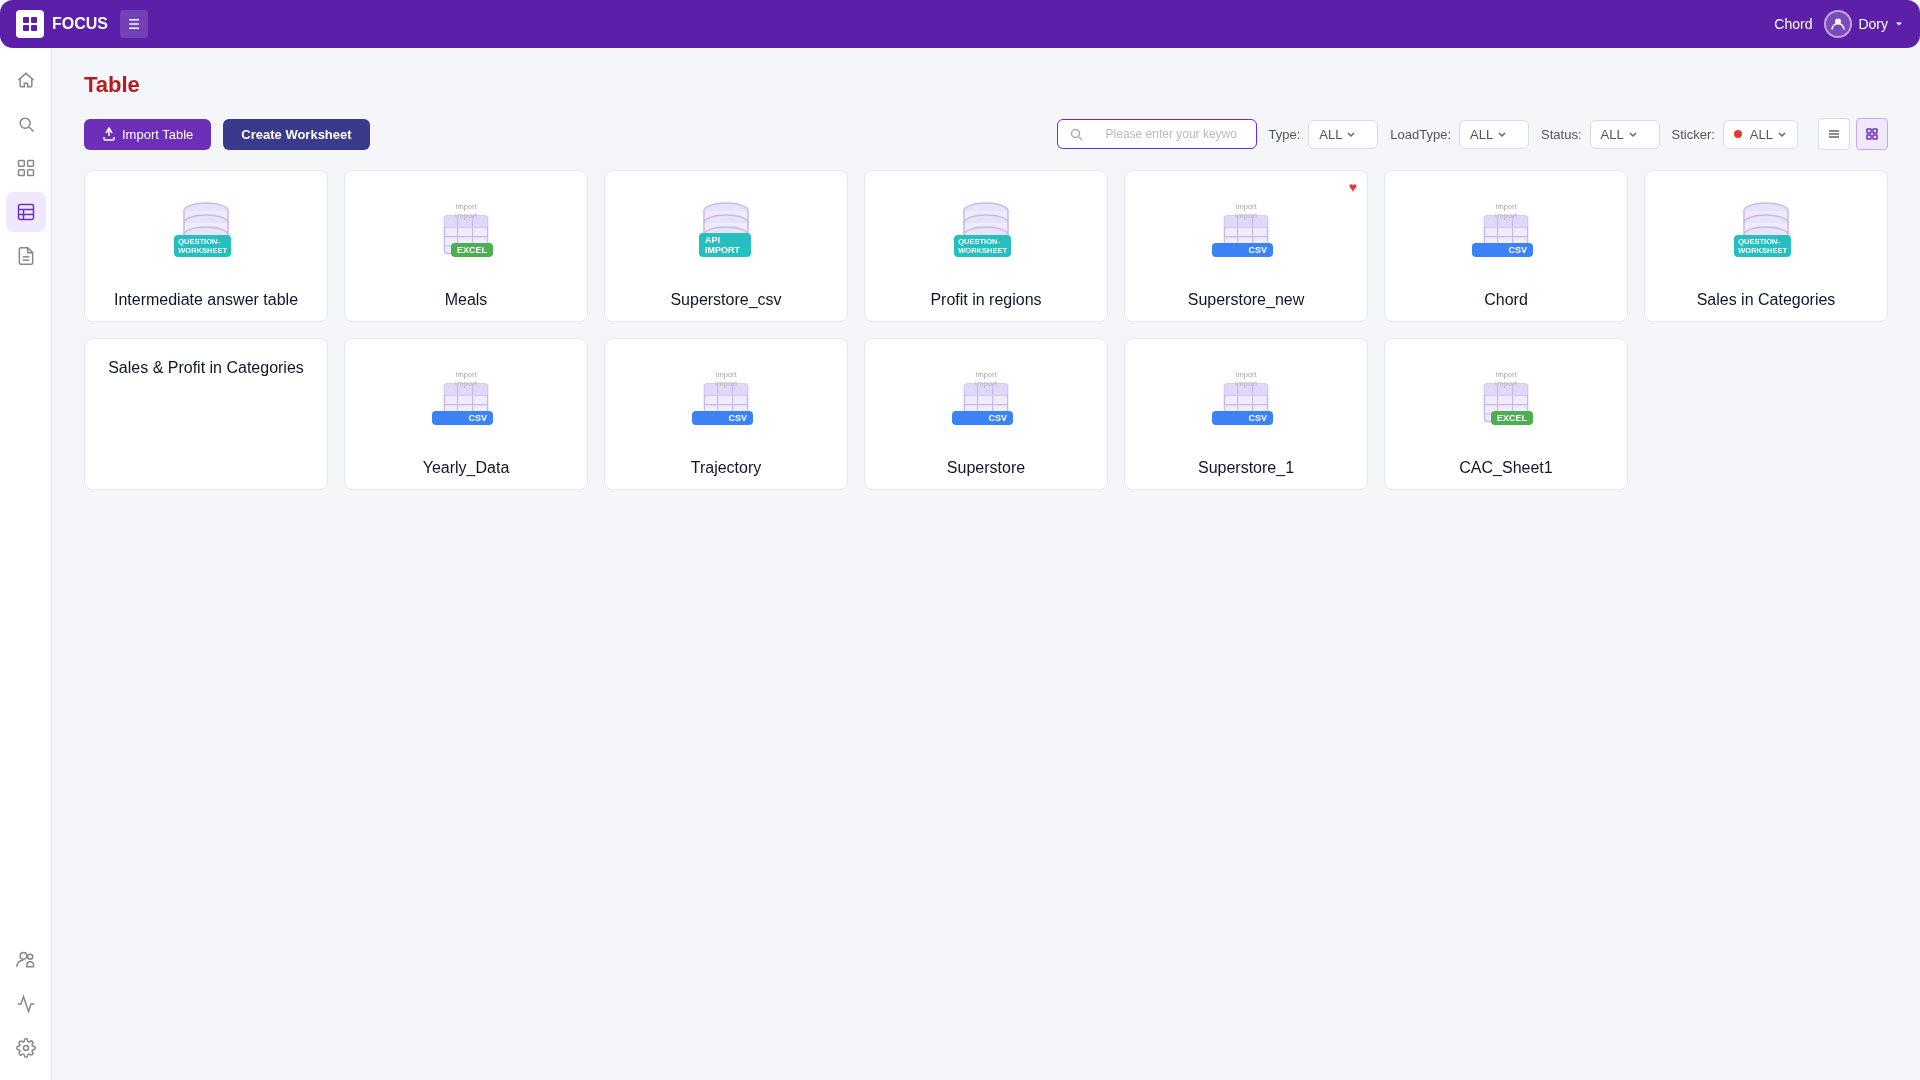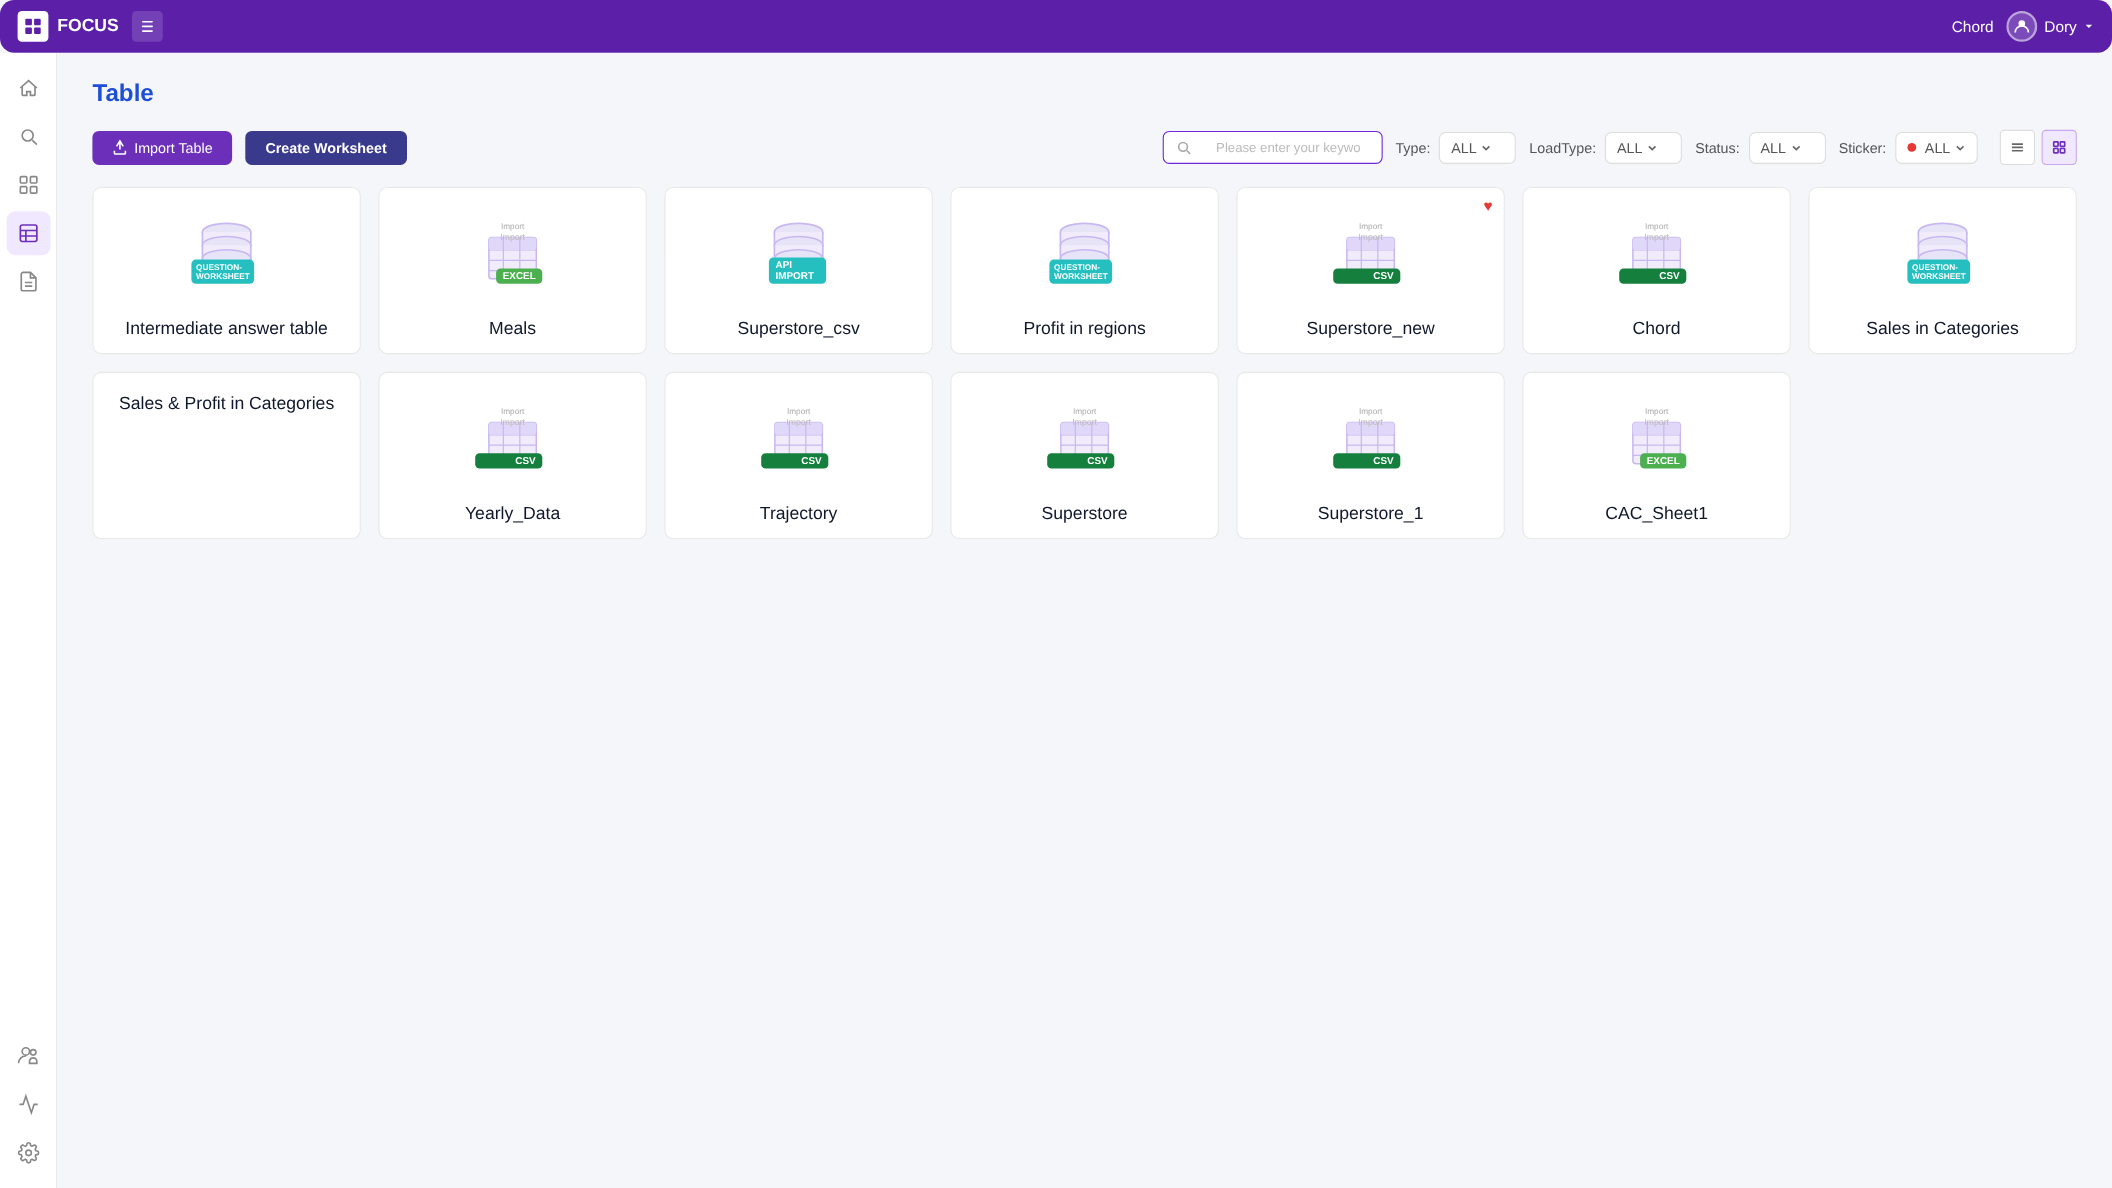--- a/index.html
+++ b/index.html
@@ -72,21 +72,21 @@
       flex: 1;
       padding: 24px 32px;
       overflow-y: auto;
       background: #f5f6fa;
     }
 
     
     .page-title {
       font-size: 22px;
       font-weight: 600;
-      color: #1d4ed8;
+      color: #b91c1c;
       margin-bottom: 20px;
     }
 
     
     .toolbar {
       display: flex;
       align-items: center;
       gap: 12px;
       margin-bottom: 20px;
     }
@@ -209,21 +209,21 @@
       bottom: 8px;
       right: 2px;
       padding: 2px 6px;
       border-radius: 4px;
       font-size: 9px;
       font-weight: 700;
       color: white;
       text-transform: uppercase;
       z-index: 2;
     }
-    .badge-csv { background: #15803d; padding-left: 36px; }
+    .badge-csv { background: #3b82f6; padding-left: 36px; }
     .badge-excel { background: #4caf50; }
     .badge-api { background: #26bfbf; }
     .badge-question-worksheet { background: #26bfbf; font-size: 7.5px; padding: 2px 4px; }
     .badge-join-worksheet { background: #26bfbf; font-size: 7.5px; padding: 2px 4px; }
 
     .card-name {
       font-size: 16px;
       color: #0f172a;
       text-align: center;
       margin-top: 8px;

